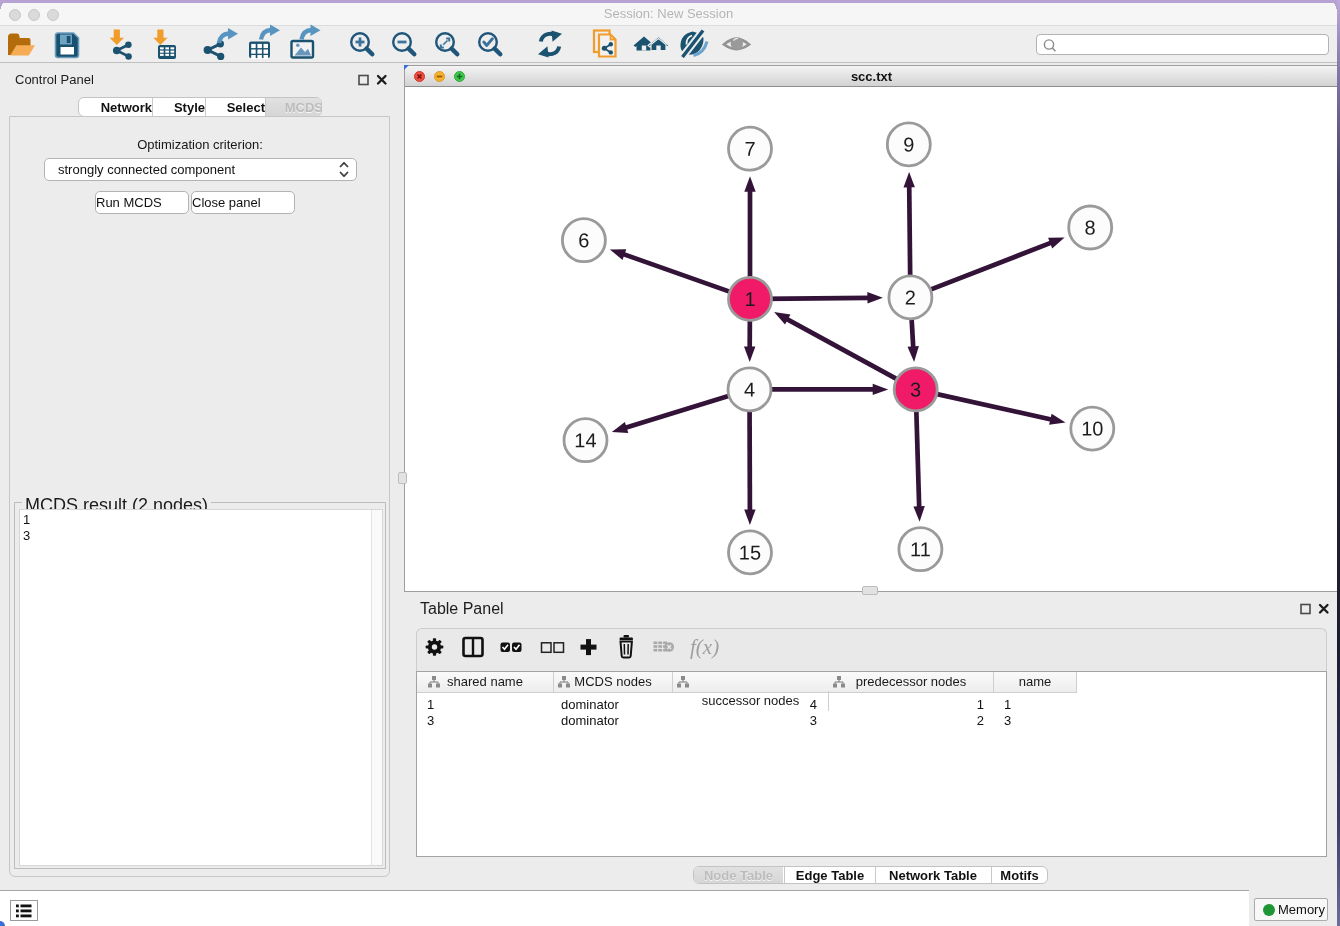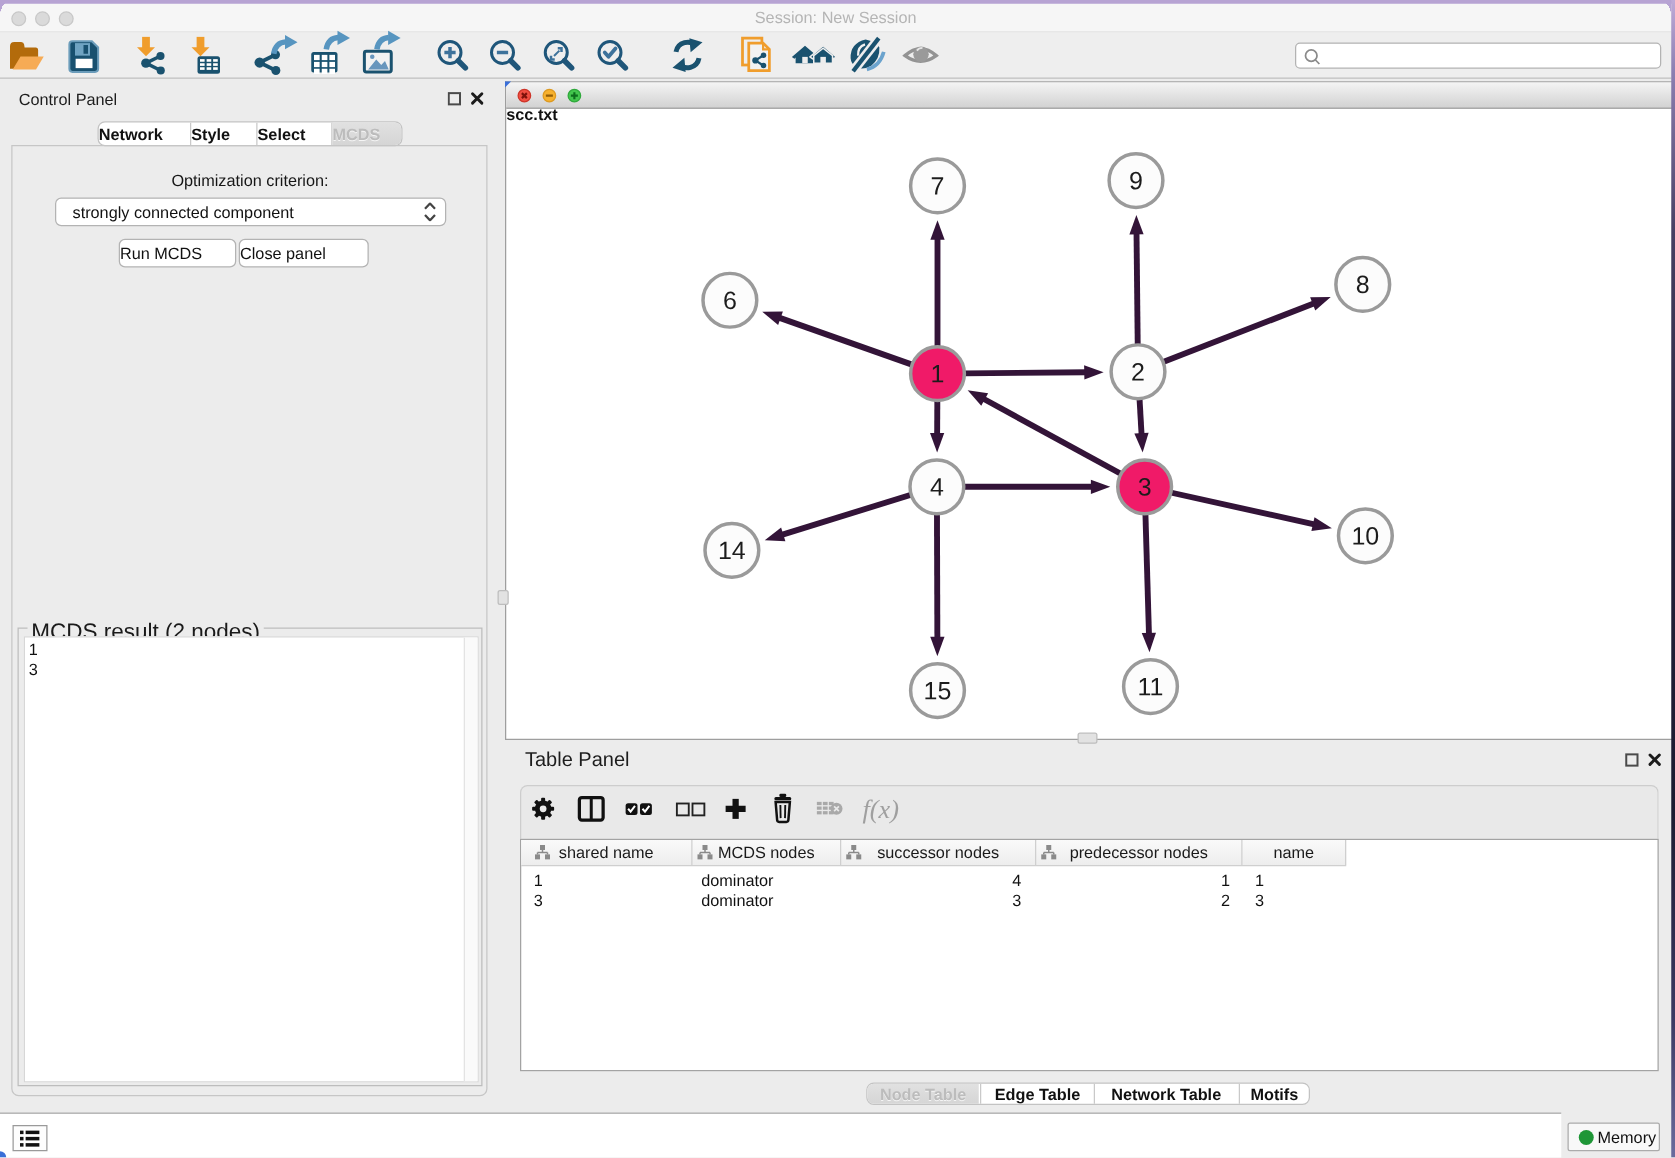--- a/index.html
+++ b/index.html
@@ -14,36 +14,36 @@
 #titlebar{left:0;top:1px;width:1337px;height:24px;background:#f6f6f6;border-radius:7px 7px 0 0;border-bottom:1px solid #dcdcdc;}
 .tl{position:absolute;top:8px;width:12px;height:12px;border-radius:50%;background:#dadada;border:1px solid #c8c8c8;box-sizing:border-box;}
 #wtitle{position:absolute;top:5px;left:0;width:1337px;text-align:center;font-size:13px;color:#b5b5b5;}
 
 #toolbar{left:0;top:26px;width:1337px;height:36px;background:#eeeeee;border-bottom:1px solid #bfbfbf;}
 #searchbox{position:absolute;left:1036px;top:8px;width:291px;height:19px;background:#fff;border:1px solid #b3b3b3;border-radius:4px;}
 
 #cp-title{left:15px;top:72px;font-size:13px;color:#1d1d1d;}
 .winbtns{position:absolute;}
 #cp-tabs{left:78px;top:97px;width:244px;height:20px;border:1px solid #c3c3c3;border-radius:6px;background:#fff;box-sizing:border-box;overflow:hidden;}
-.cptab{position:absolute;top:0;height:20px;line-height:19px;text-align:left;font-size:13px;font-weight:700;color:#111;}
+.cptab{position:absolute;top:0;height:20px;line-height:19px;text-align:right;font-size:13px;font-weight:700;color:#111;}
 #cp-box{left:9px;top:116px;width:381px;height:761px;border:1px solid #c6c6c6;border-radius:0 0 6px 6px;box-sizing:border-box;}
 #opt-label{left:9px;top:137px;width:382px;text-align:center;font-size:13px;color:#161616;}
 #combo{left:44px;top:158px;width:313px;height:23px;background:#fff;border:1px solid #b3b3b3;border-radius:5px;box-sizing:border-box;}
 #combo span{position:absolute;left:13px;top:3px;font-size:13px;color:#111;}
 .btn{position:absolute;top:191px;height:23px;background:#fff;border:1px solid #b3b3b3;border-radius:5px;box-sizing:border-box;text-align:left;font-size:13px;color:#111;line-height:21px;}
 #fieldset{left:14px;top:502px;width:372px;height:367px;border:1px solid #bdbdbd;box-sizing:border-box;}
 #fs-label{left:22px;top:495px;font-size:18px;color:#1a1a1a;background:#ececec;padding:0 3px;}
 #fs-white{left:19px;top:509px;width:364px;height:357px;background:#fff;border:1px solid #d7d7d7;box-sizing:border-box;}
 #fs-scroll{left:371px;top:510px;width:11px;height:355px;background:#fafafa;border-left:1px solid #e3e3e3;box-sizing:border-box;}
 .fs-line{position:absolute;left:23px;font-size:13px;color:#111;}
 
 #netframe{left:404px;top:65px;width:934px;height:527px;border:1px solid #9e9e9e;border-right:none;box-sizing:border-box;background:#fff;}
 #nf-title{position:absolute;left:0;top:0;width:100%;height:21px;background:linear-gradient(#f4f4f4,#d2d2d2);border-bottom:1px solid #8f8f8f;box-sizing:border-box;}
 .traffic{position:absolute;top:5px;width:11px;height:11px;border-radius:50%;box-sizing:border-box;}
-#nf-name{position:absolute;top:18px;width:100%;text-align:left;font-size:13px;font-weight:700;color:#111;}
+#nf-name{position:absolute;top:3px;width:100%;text-align:center;font-size:13px;font-weight:700;color:#111;}
 
 #tp-title{left:420px;top:600px;font-size:16px;color:#1d1d1d;}
 #tp-toolbar{left:416px;top:628px;width:911px;height:44px;background:#e9e9e9;border:1px solid #cdcdcd;border-bottom:none;border-radius:6px 6px 0 0;box-sizing:border-box;}
 #tp-table{left:416px;top:671px;width:911px;height:186px;background:#fff;border:1px solid #a3a3a3;box-sizing:border-box;}
 #tp-header{position:absolute;left:0;top:0;width:660px;height:20px;background:linear-gradient(#fafafa,#ededed);border-bottom:1px solid #cfcfcf;}
 .hcell{position:absolute;top:0;height:20px;box-sizing:border-box;border-right:1px solid #cfcfcf;font-size:13px;color:#1a1a1a;text-align:center;line-height:20px;}
 .trow{position:absolute;font-size:13px;color:#111;height:16px;line-height:16px;}
 #tp-tabs{left:693px;top:866px;width:355px;height:18px;border:1px solid #c3c3c3;border-radius:6px;background:#fff;box-sizing:border-box;overflow:hidden;}
 .tptab{position:absolute;top:0;height:18px;line-height:17px;text-align:center;font-size:13px;font-weight:700;color:#111;}
 
@@ -337,21 +337,21 @@
     <line x1="419" y1="11.0" x2="427" y2="11.0" stroke="#8a8a8a" stroke-width="1.2"></line>
     <line x1="419" y1="11.0" x2="419" y2="12.5" stroke="#8a8a8a" stroke-width="1.2"></line>
     <line x1="427" y1="12.5" x2="427" y2="11.0" stroke="#8a8a8a" stroke-width="1.2"></line>
     <rect x="417" y="12.5" width="4" height="4" fill="#8a8a8a"></rect>
     <rect x="425" y="12.5" width="4" height="4" fill="#8a8a8a"></rect>
   </svg>
 <div class="abs" id="tp-table">
   <div id="tp-header">
     <div class="hcell" style="left:0;width:137px;">shared name</div>
     <div class="hcell" style="left:137px;width:119px;">MCDS nodes</div>
-    <div class="hcell" style="left:256px;width:156px;">successor nodes</div>
+    <div class="hcell" style="left:256px;width:156px;margin-top:19px;">successor nodes</div>
     <div class="hcell" style="left:412px;width:165px;">predecessor nodes</div>
     <div class="hcell" style="left:577px;width:83px;border-right:1px solid #cfcfcf;">name</div>
   </div>
   <div class="trow" style="left:10px;top:25px;">1</div>
   <div class="trow" style="left:144px;top:25px;">dominator</div>
   <div class="trow" style="left:256px;top:25px;width:144px;text-align:right;">4</div>
   <div class="trow" style="left:412px;top:25px;width:155px;text-align:right;">1</div>
   <div class="trow" style="left:587px;top:25px;">1</div>
   <div class="trow" style="left:10px;top:41px;">3</div>
   <div class="trow" style="left:144px;top:41px;">dominator</div>

